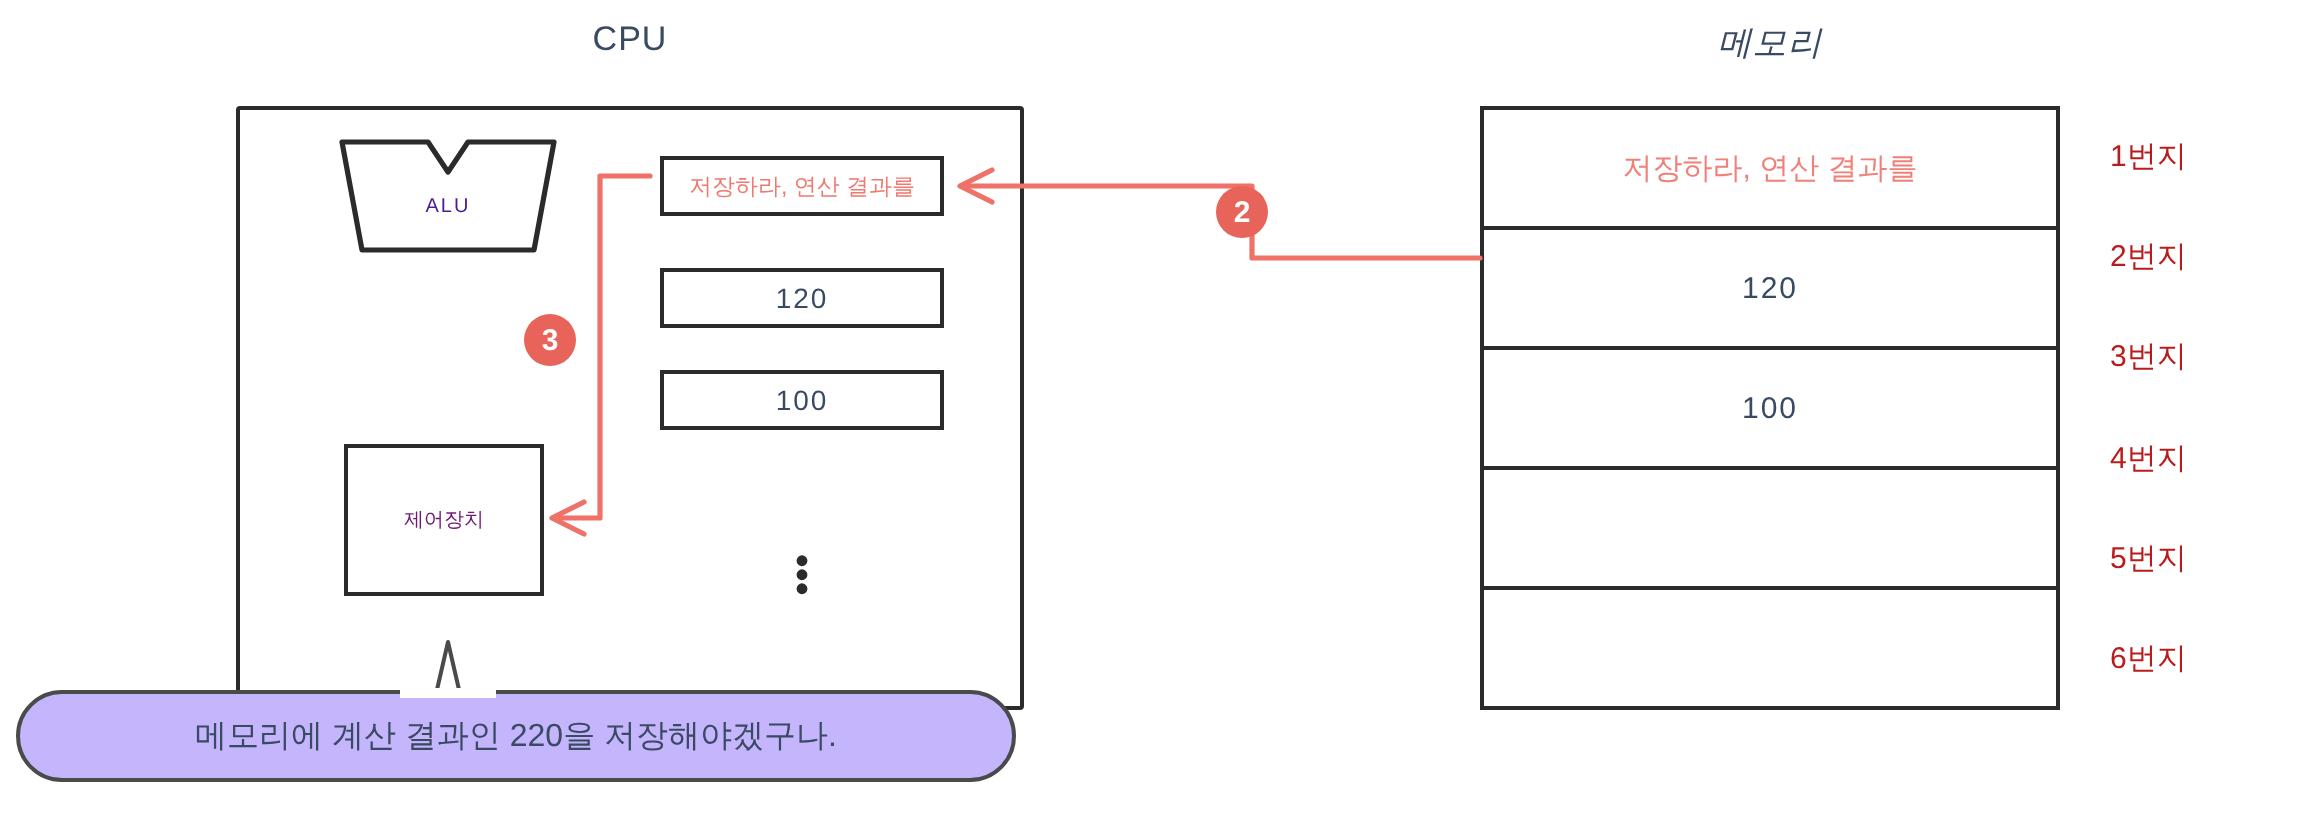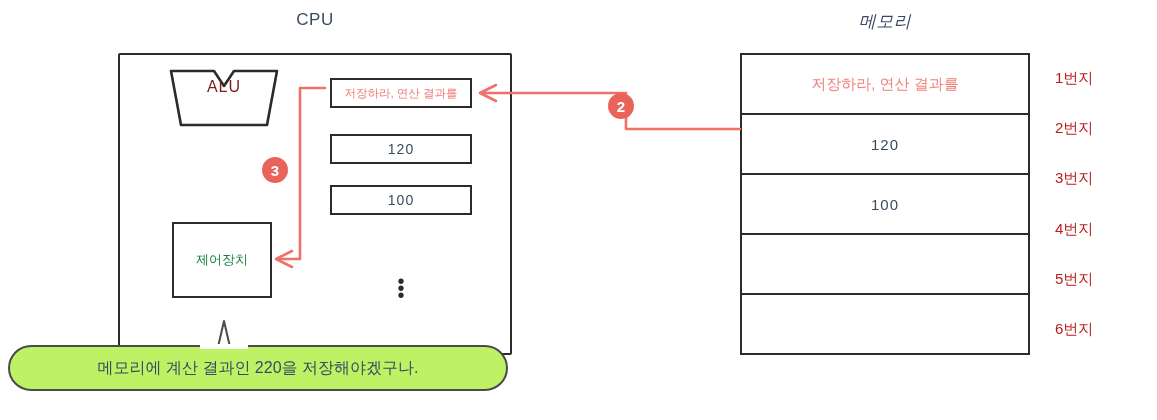--- a/index.html
+++ b/index.html
@@ -42,43 +42,43 @@
 
   
   #alu-shape {
     left: 168px;
     top: 68px;
     width: 112px;
     height: 60px;
   }
   #alu-label {
     left: 168px;
-    top: 78px;
+    top: 98px;
     width: 112px;
     text-align: center;
-    font-size: 16px;
-    color: #7f1d1d;
+    font-size: 10px;
+    color: #4c1d95;
     letter-spacing: 1px;
   }
 
   
   #control-unit {
     left: 172px;
     top: 222px;
     width: 100px;
     height: 76px;
     border: 2.5px solid #2b2b2b;
     box-sizing: border-box;
     display: flex;
     align-items: center;
     justify-content: center;
   }
   #control-unit span {
-    font-size: 13px;
-    color: #15803d;
+    font-size: 10px;
+    color: #701a75;
     white-space: nowrap;
     font-family: Liberation Serif, serif;
   }
 
   
   .register {
     left: 330px;
     width: 142px;
     height: 30px;
     border: 2.5px solid #2b2b2b;
@@ -165,21 +165,21 @@
 
   
   #speech-bubble {
     left: 8px;
     top: 345px;
     width: 500px;
     height: 46px;
     border: 2px solid #4a4a4a;
     border-radius: 24px;
     box-sizing: border-box;
-    background: #bef264;
+    background: #c4b5fd;
     display: flex;
     align-items: center;
     justify-content: center;
   }
   #speech-bubble span {
     font-size: 16px;
     color: #3a4a63;
     white-space: nowrap;
   }
   #bubble-pointer {

